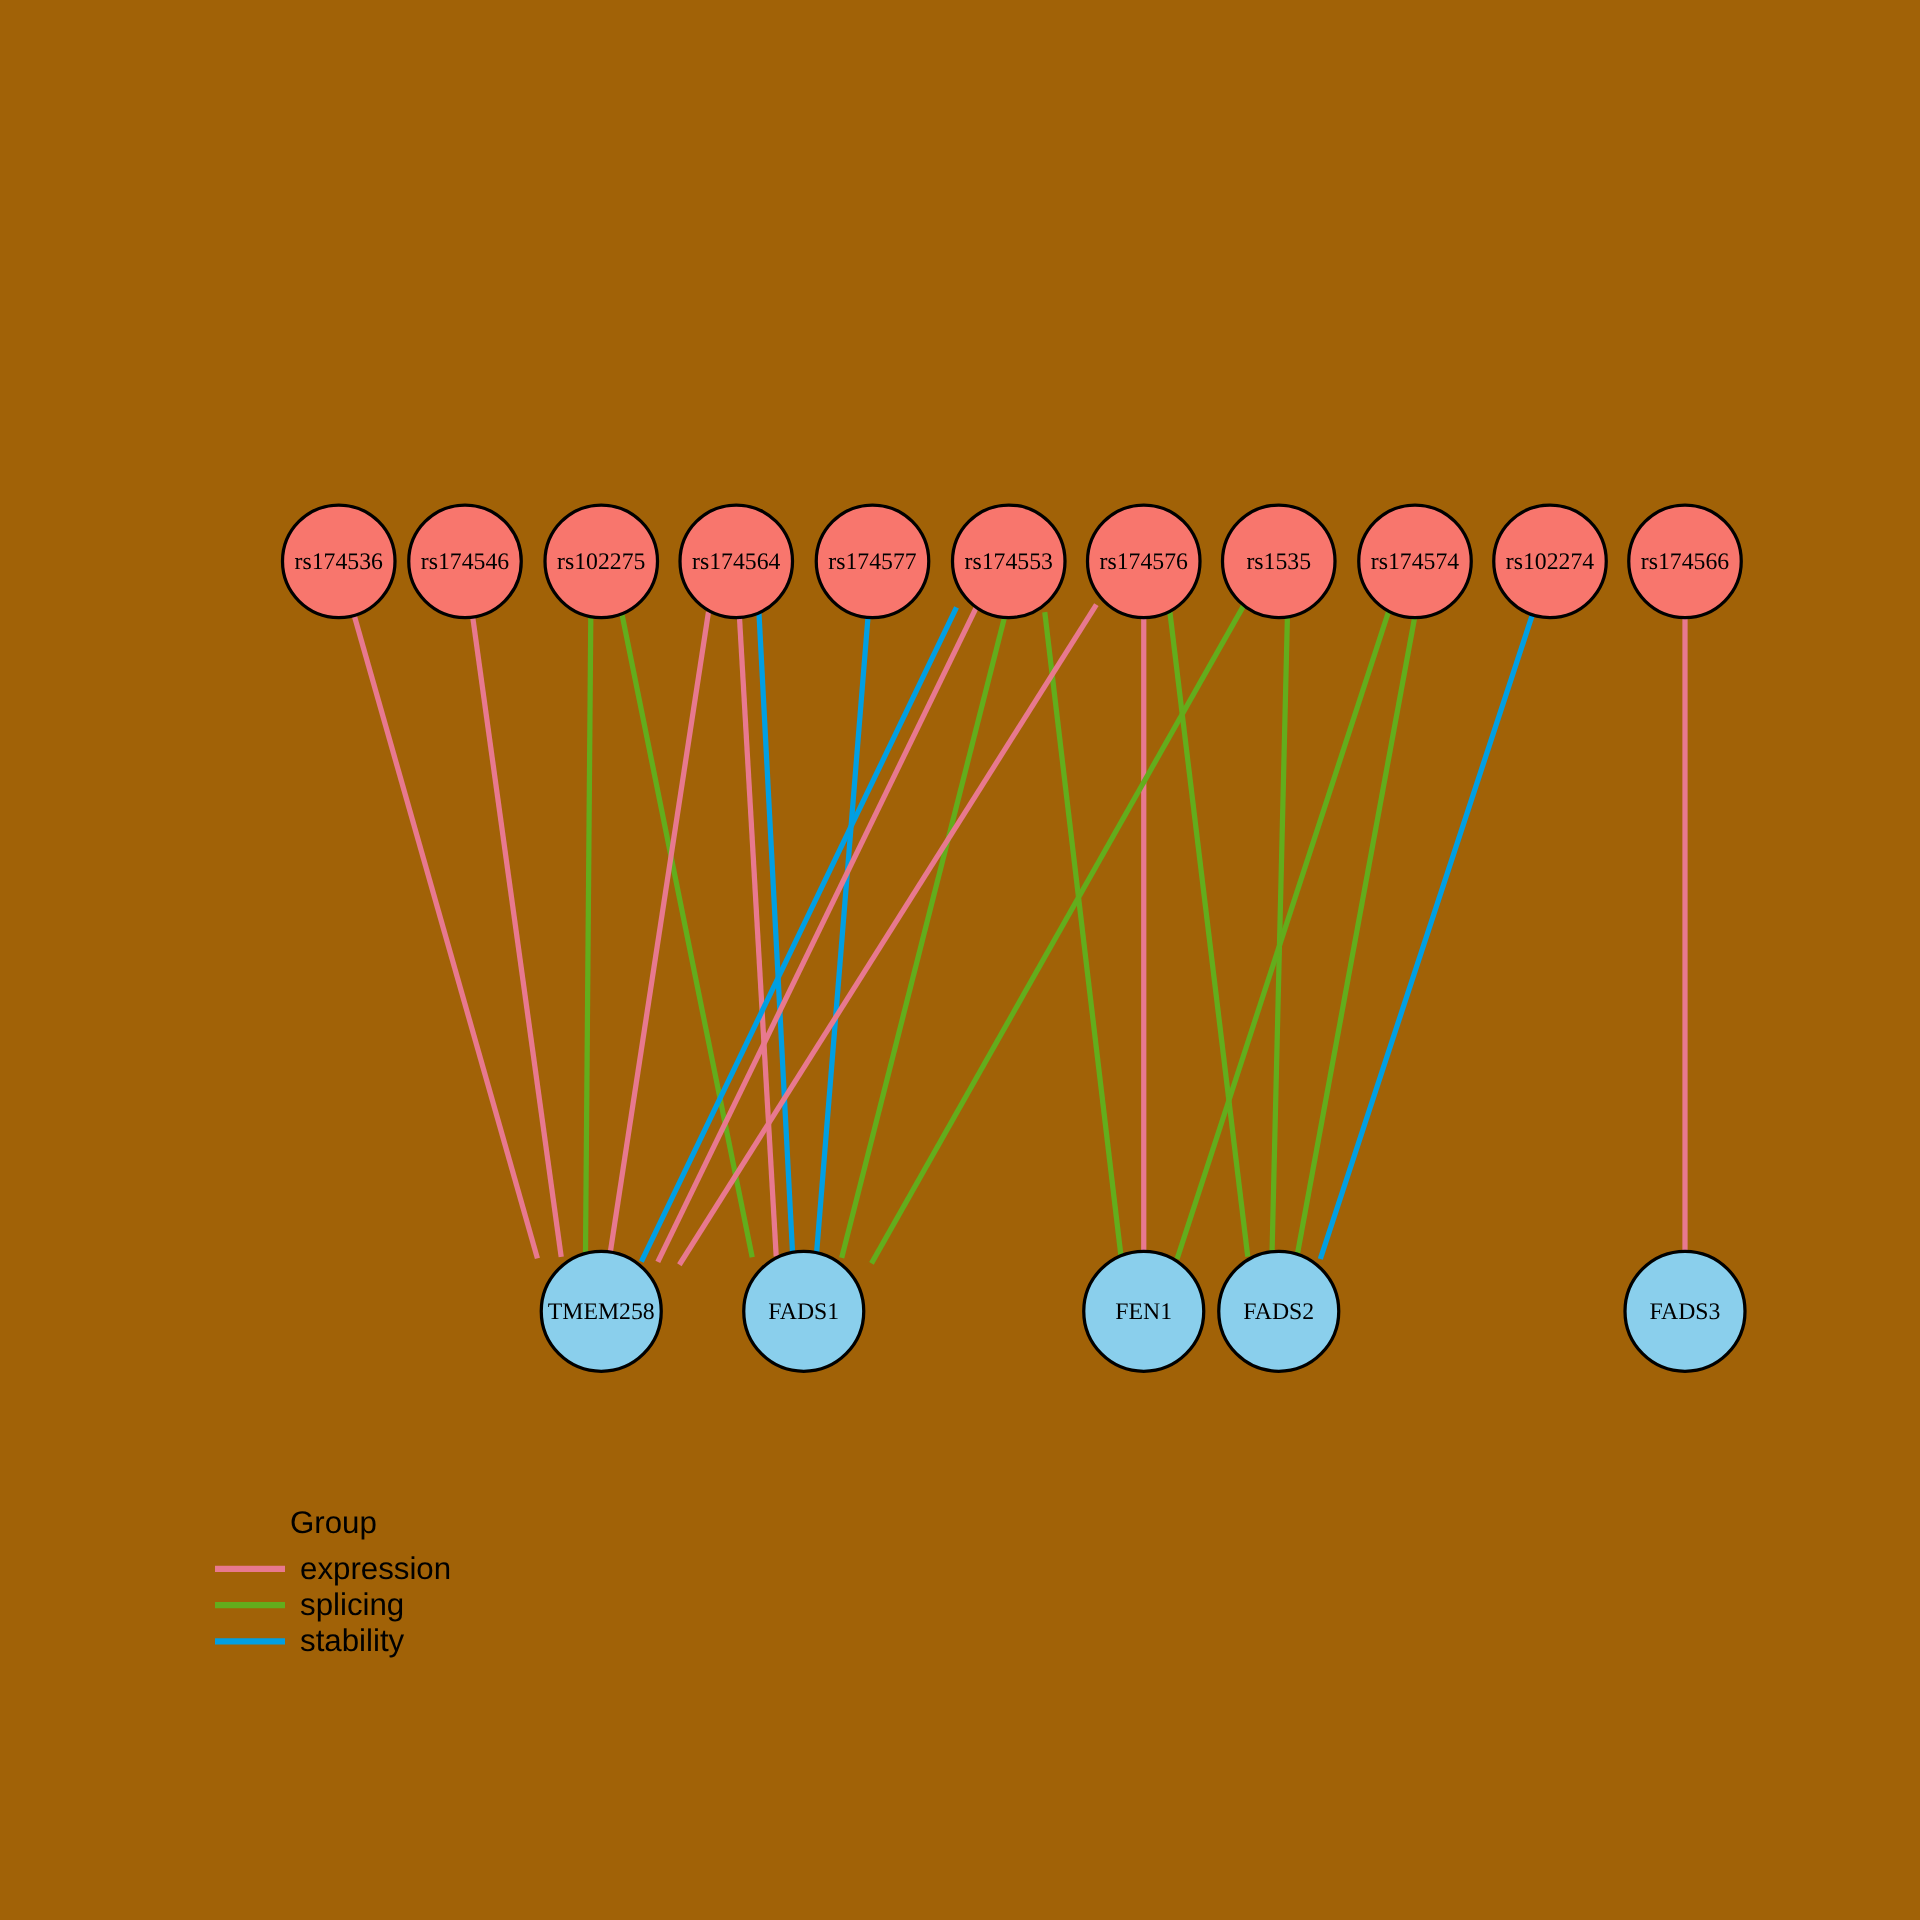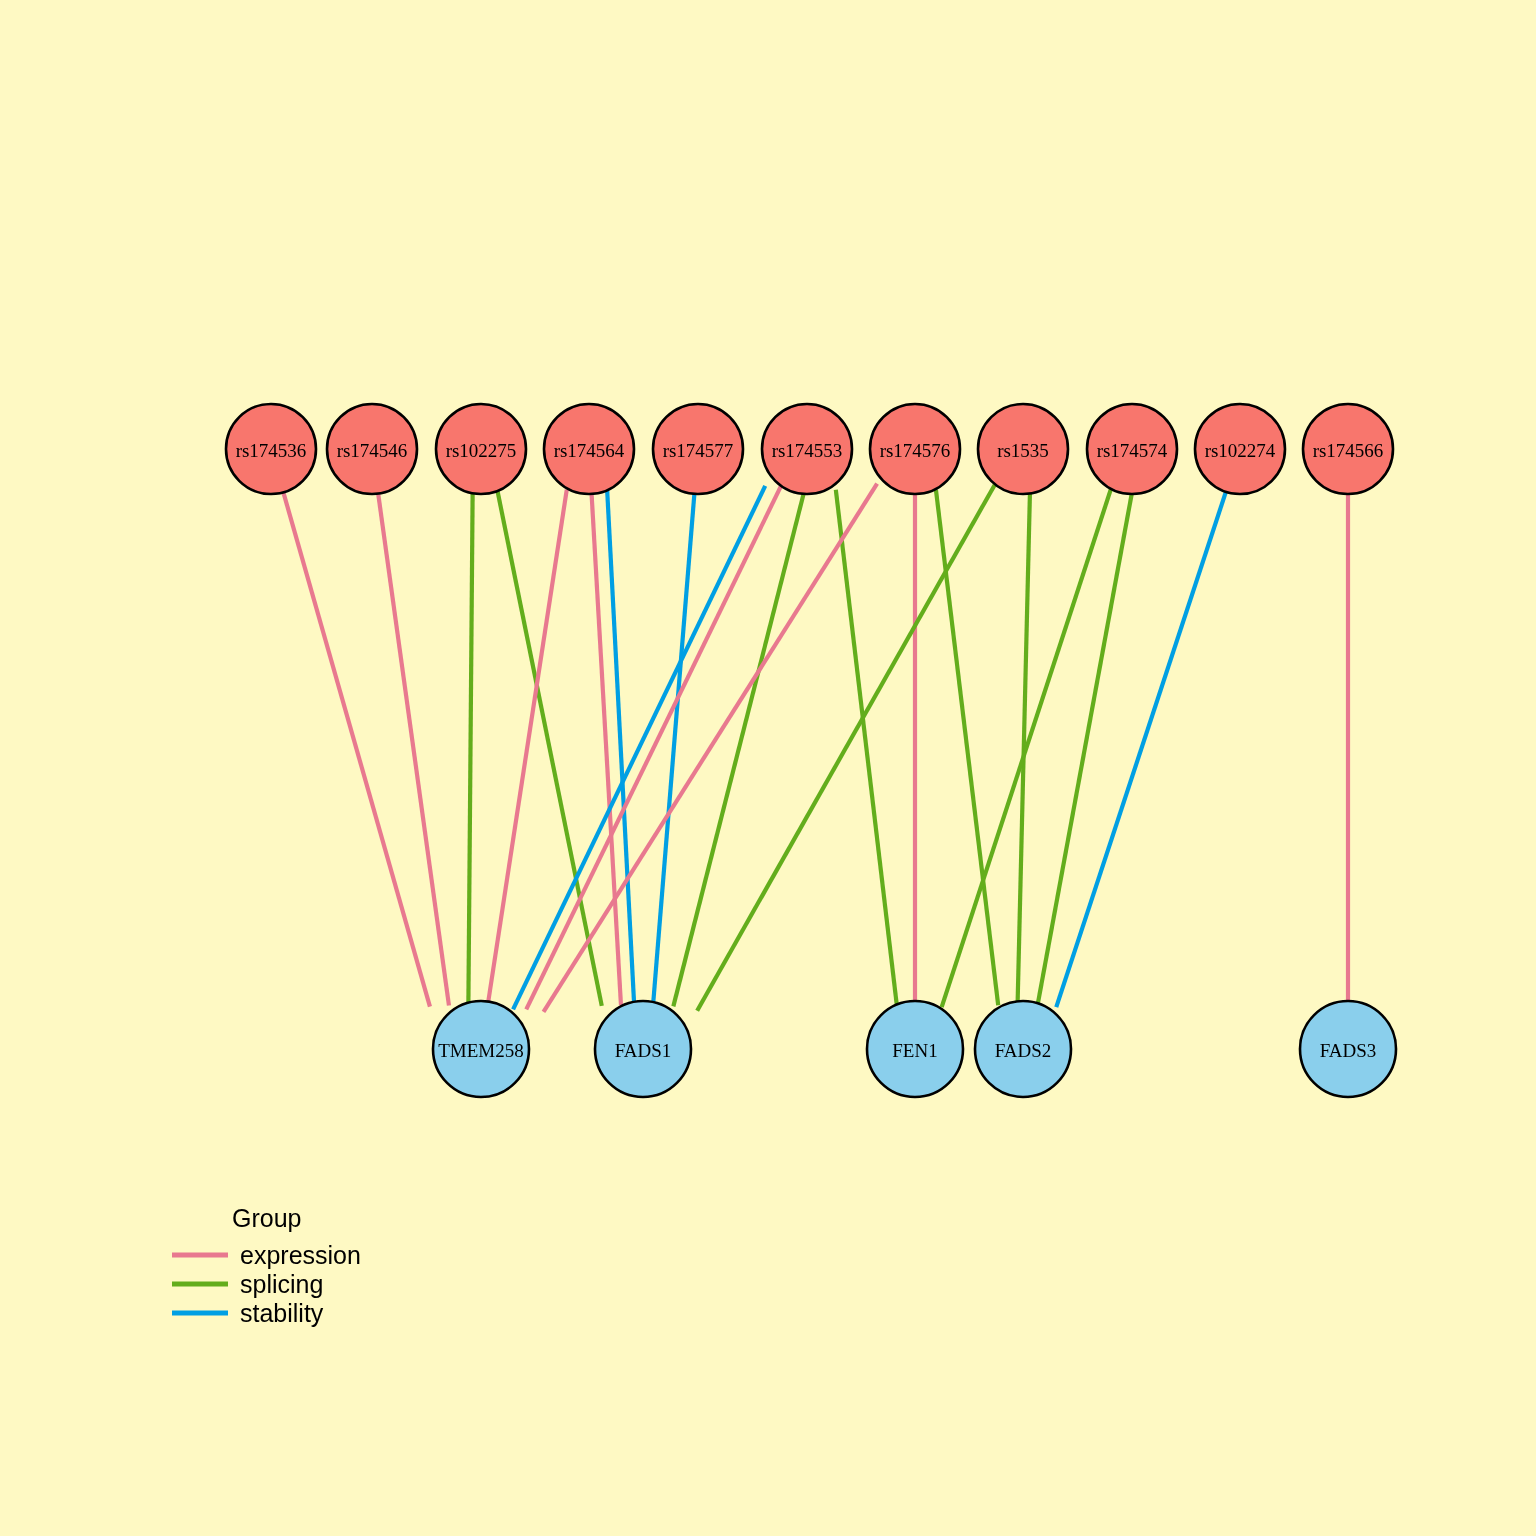--- a/index.html
+++ b/index.html
@@ -4,21 +4,21 @@
 <style>
   html, body {
     margin: 0;
     padding: 0;
     background: #ffffff;
   }
   #stage {
     position: relative;
     width: 1536px;
     height: 1536px;
-    background: #fef9c3;
+    background: #a16207;
     overflow: hidden;
     font-family: "Liberation Serif", serif;
   }
   #net {
     position: absolute;
     left: 0;
     top: 0;
     width: 1536px;
     height: 1536px;
   }

